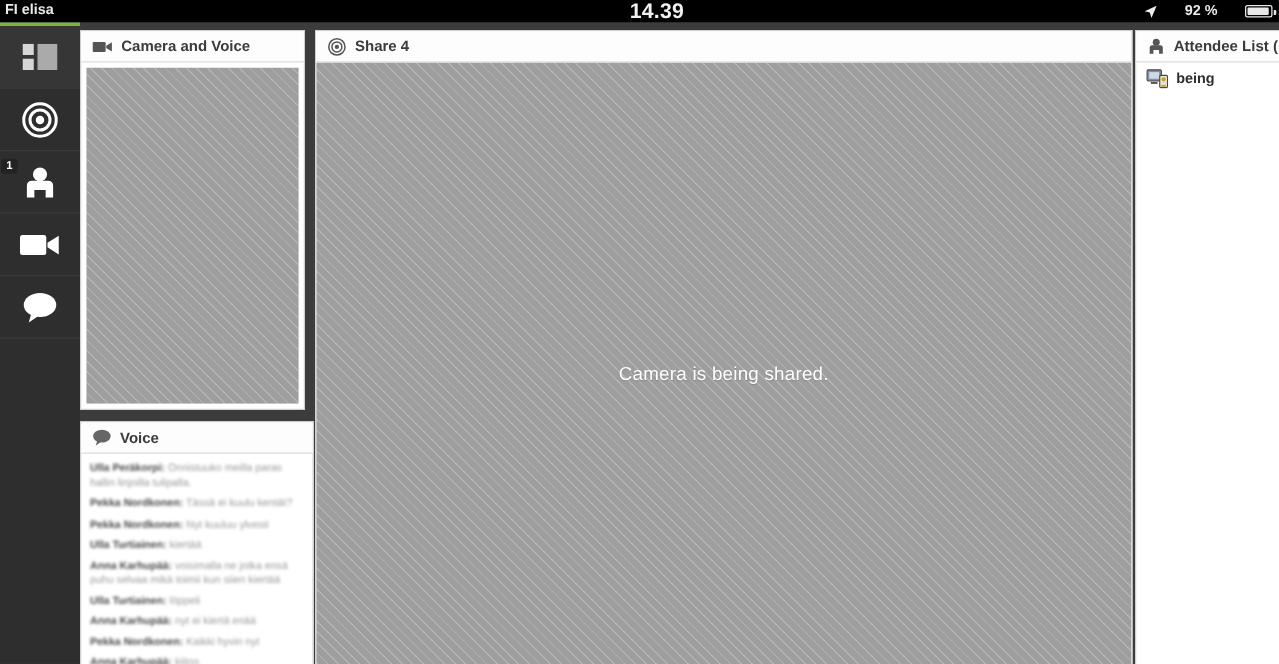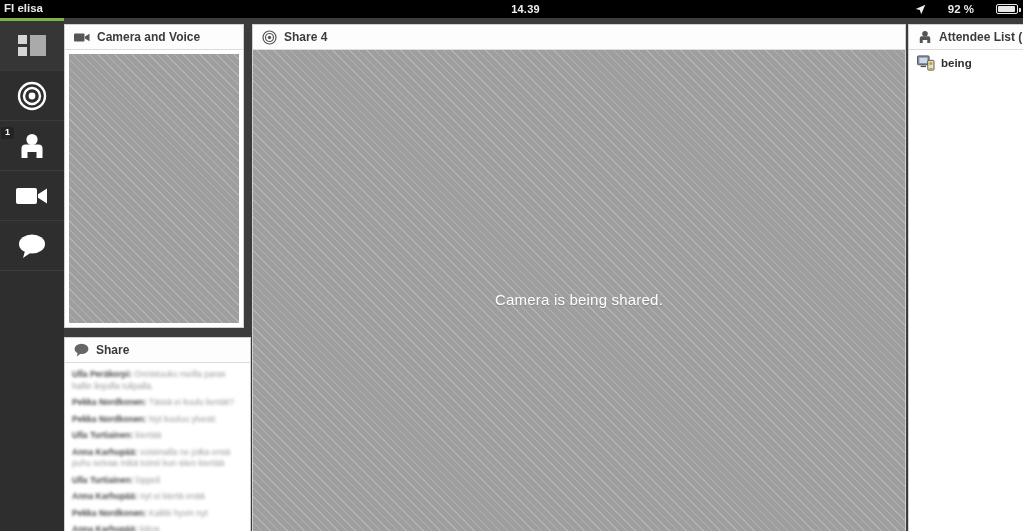--- a/index.html
+++ b/index.html
@@ -14,21 +14,21 @@
   
   .statusbar{
     position:absolute; top:0; left:0; width:1023px; height:18px;
     background:#000; color:#e9e9e9;
     display:flex; align-items:center;
     font-size:11px; font-weight:bold;
   }
   .sb-left{ display:flex; align-items:center; gap:6px; padding-left:4px;flex-direction:column; }
   .sb-center{
     position:absolute; left:0; right:0; text-align:center;
-    font-size:11px; font-weight:bold; color:#f0f0f0; letter-spacing:.2px;padding-left:28px;
+    font-size:17px; font-weight:bold; color:#f0f0f0; letter-spacing:.2px;padding-left:28px;
   }
   .sb-right{
     position:absolute; right:5px; top:0; height:18px;
     display:flex; align-items:center; gap:22px;
   }
   .bars{ display:flex; align-items:flex-end; gap:1.5px; height:9px; }
   .bars i{ display:block; width:2.5px; background:#ffffff; border-radius:.5px; }
   .bars i:nth-child(1){ height:3px; }
   .bars i:nth-child(2){ height:4.5px; }
   .bars i:nth-child(3){ height:6px; }
@@ -212,21 +212,21 @@
       <div class="striped" style="position:absolute;inset:0;"></div>
     </div>
   </div>
 
   <div class="panel" id="chat-panel">
     <div class="panel-head">
       <svg width="15" height="14" viewBox="0 0 28 26">
         <ellipse cx="14" cy="11" rx="13" ry="9.6" fill="#666666"></ellipse>
         <path d="M7 18 L5 25 L13 19.5 Z" fill="#666666"></path>
       </svg>
-      <span>Share</span>
+      <span>Voice</span>
     </div>
     <div class="panel-body">
       <div class="chat-list" id="chat-list">
           <div class="chat-msg"><b>Ulla Peräkorpi:</b><span> Onnistuuko meilla paras hallin linjoilla tulipalla.</span></div>
           <div class="chat-msg"><b>Pekka Nordkonen:</b><span> Tässä ei kuulu kentät?</span></div>
           <div class="chat-msg"><b>Pekka Nordkonen:</b><span> Nyt kuuluu ylvesti</span></div>
           <div class="chat-msg"><b>Ulla Turtiainen:</b><span> kiertää</span></div>
           <div class="chat-msg"><b>Anna Karhupää:</b><span> voisimalla ne jotka ensä puhu selvaa mikä toimii kun siien kiertää</span></div>
           <div class="chat-msg"><b>Ulla Turtiainen:</b><span> löppeli</span></div>
           <div class="chat-msg"><b>Anna Karhupää:</b><span> nyt ei kiertä enää</span></div>

